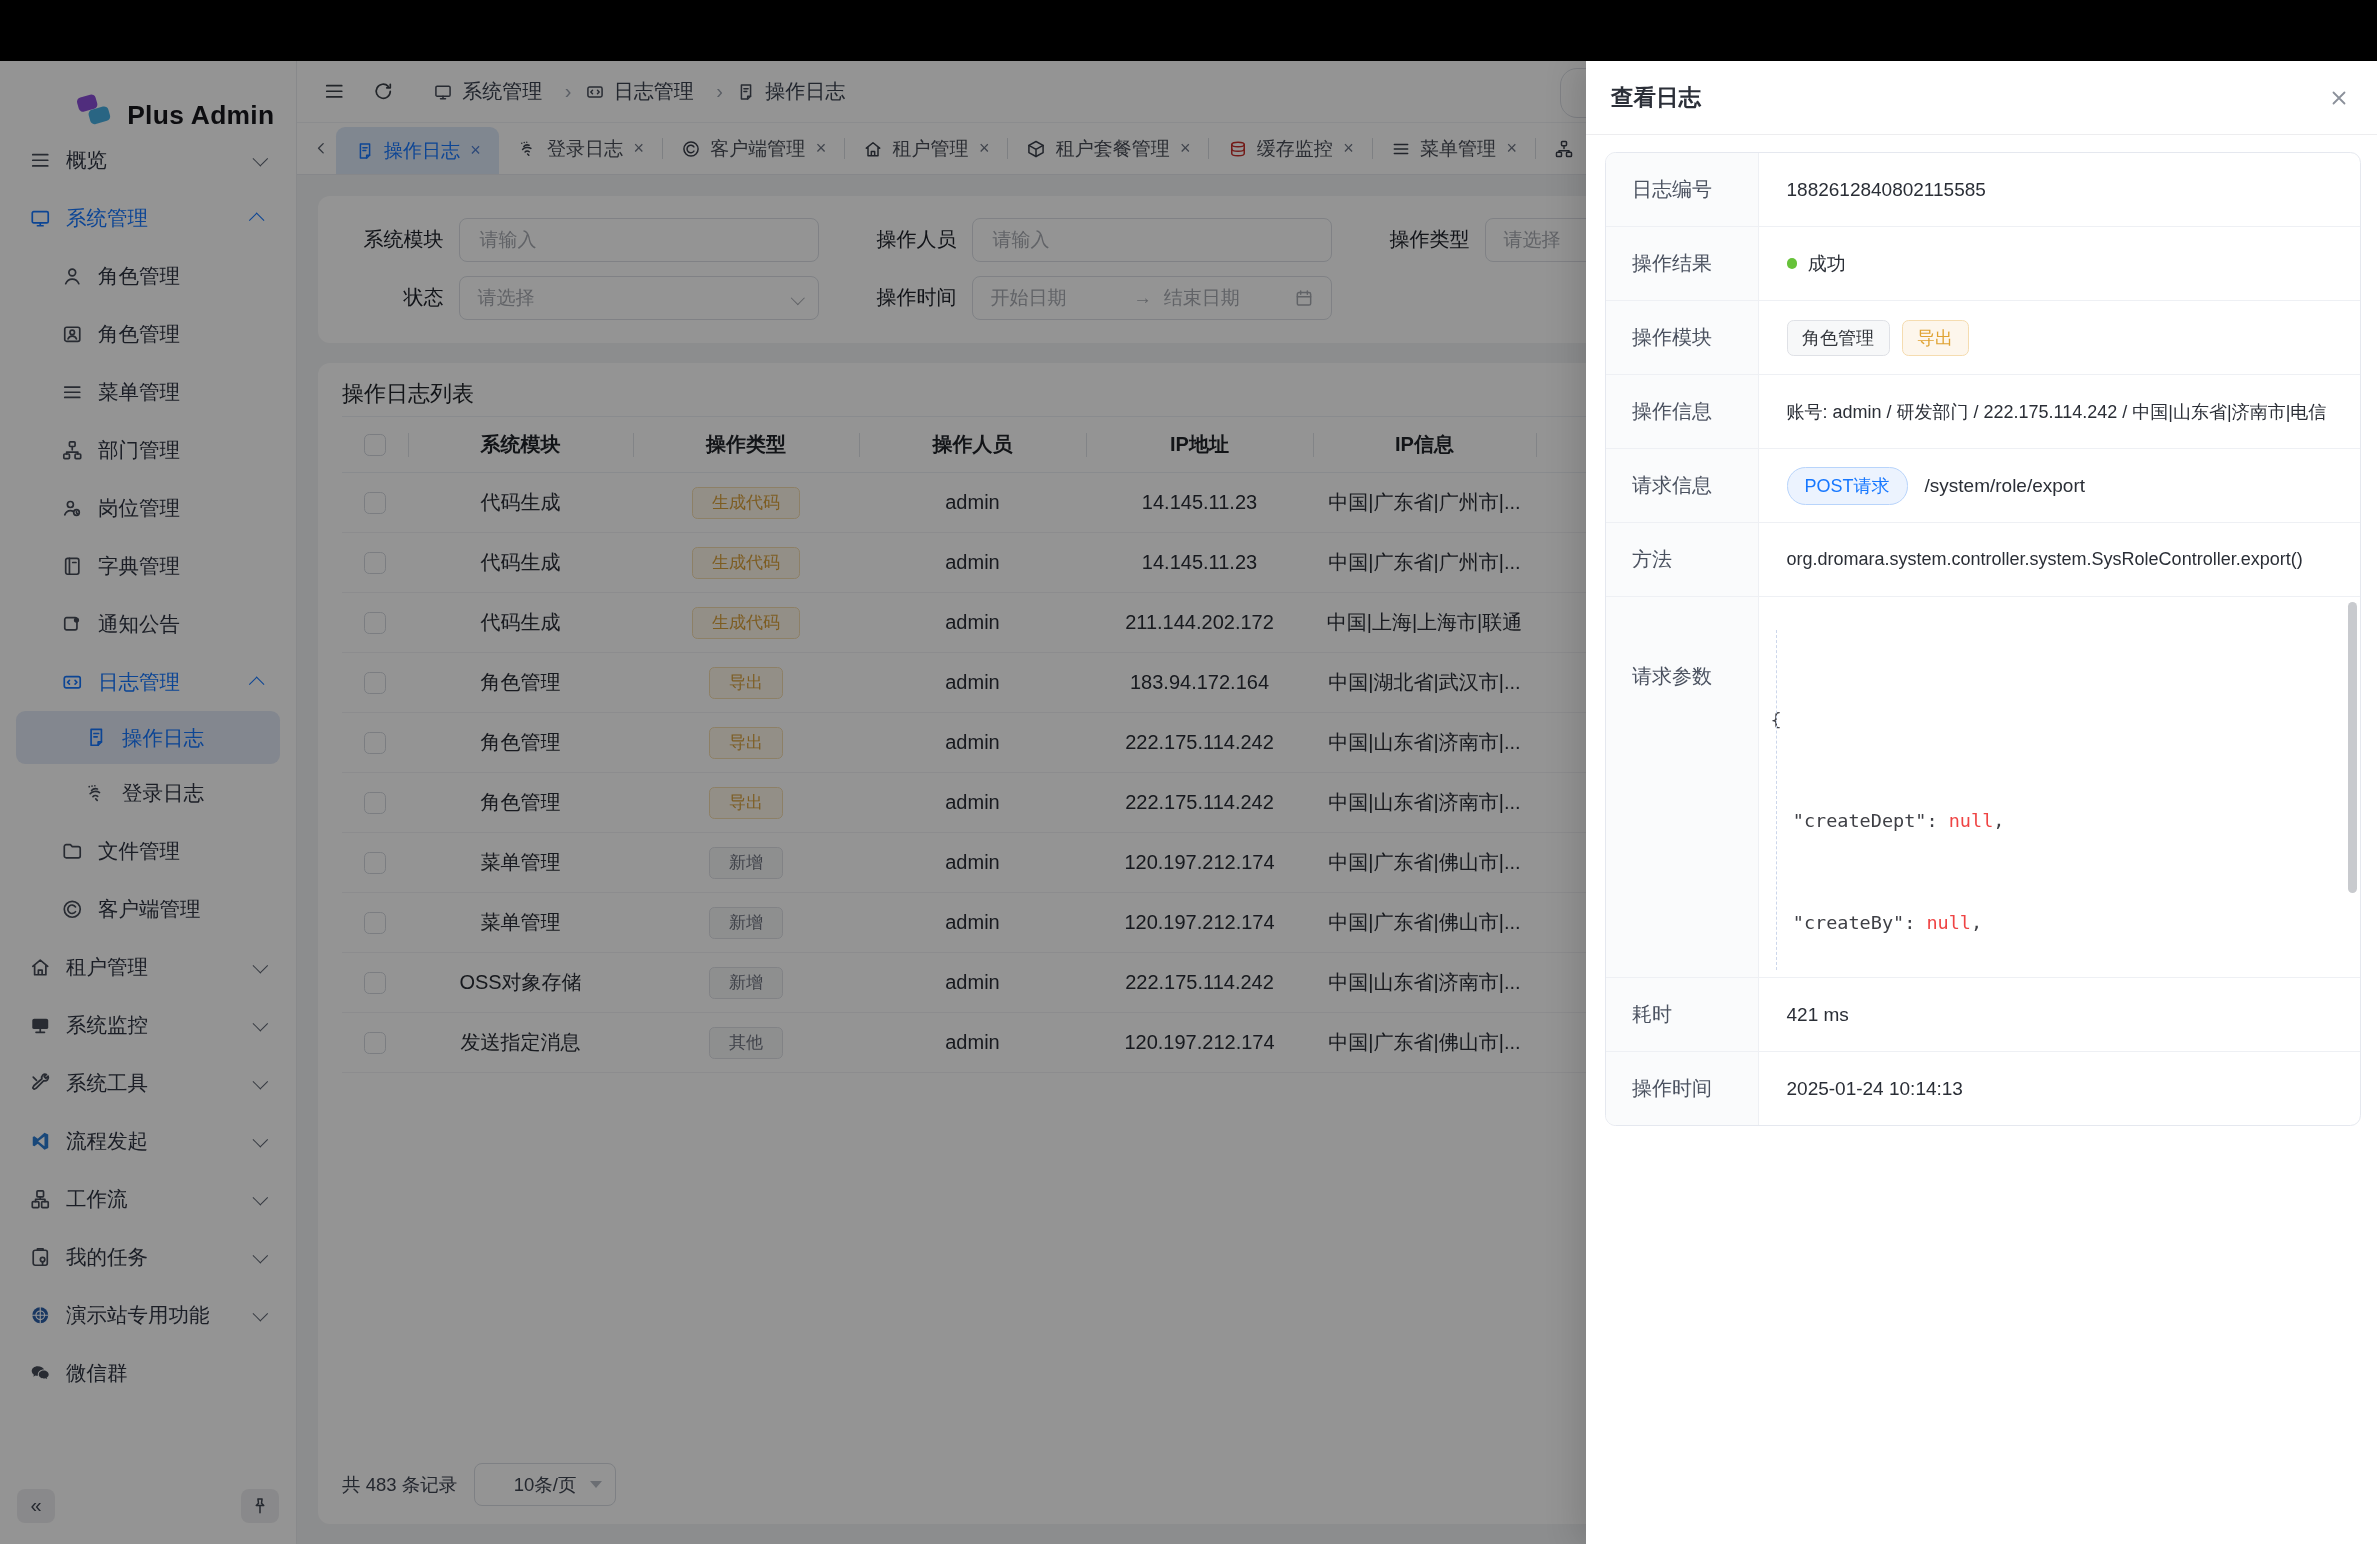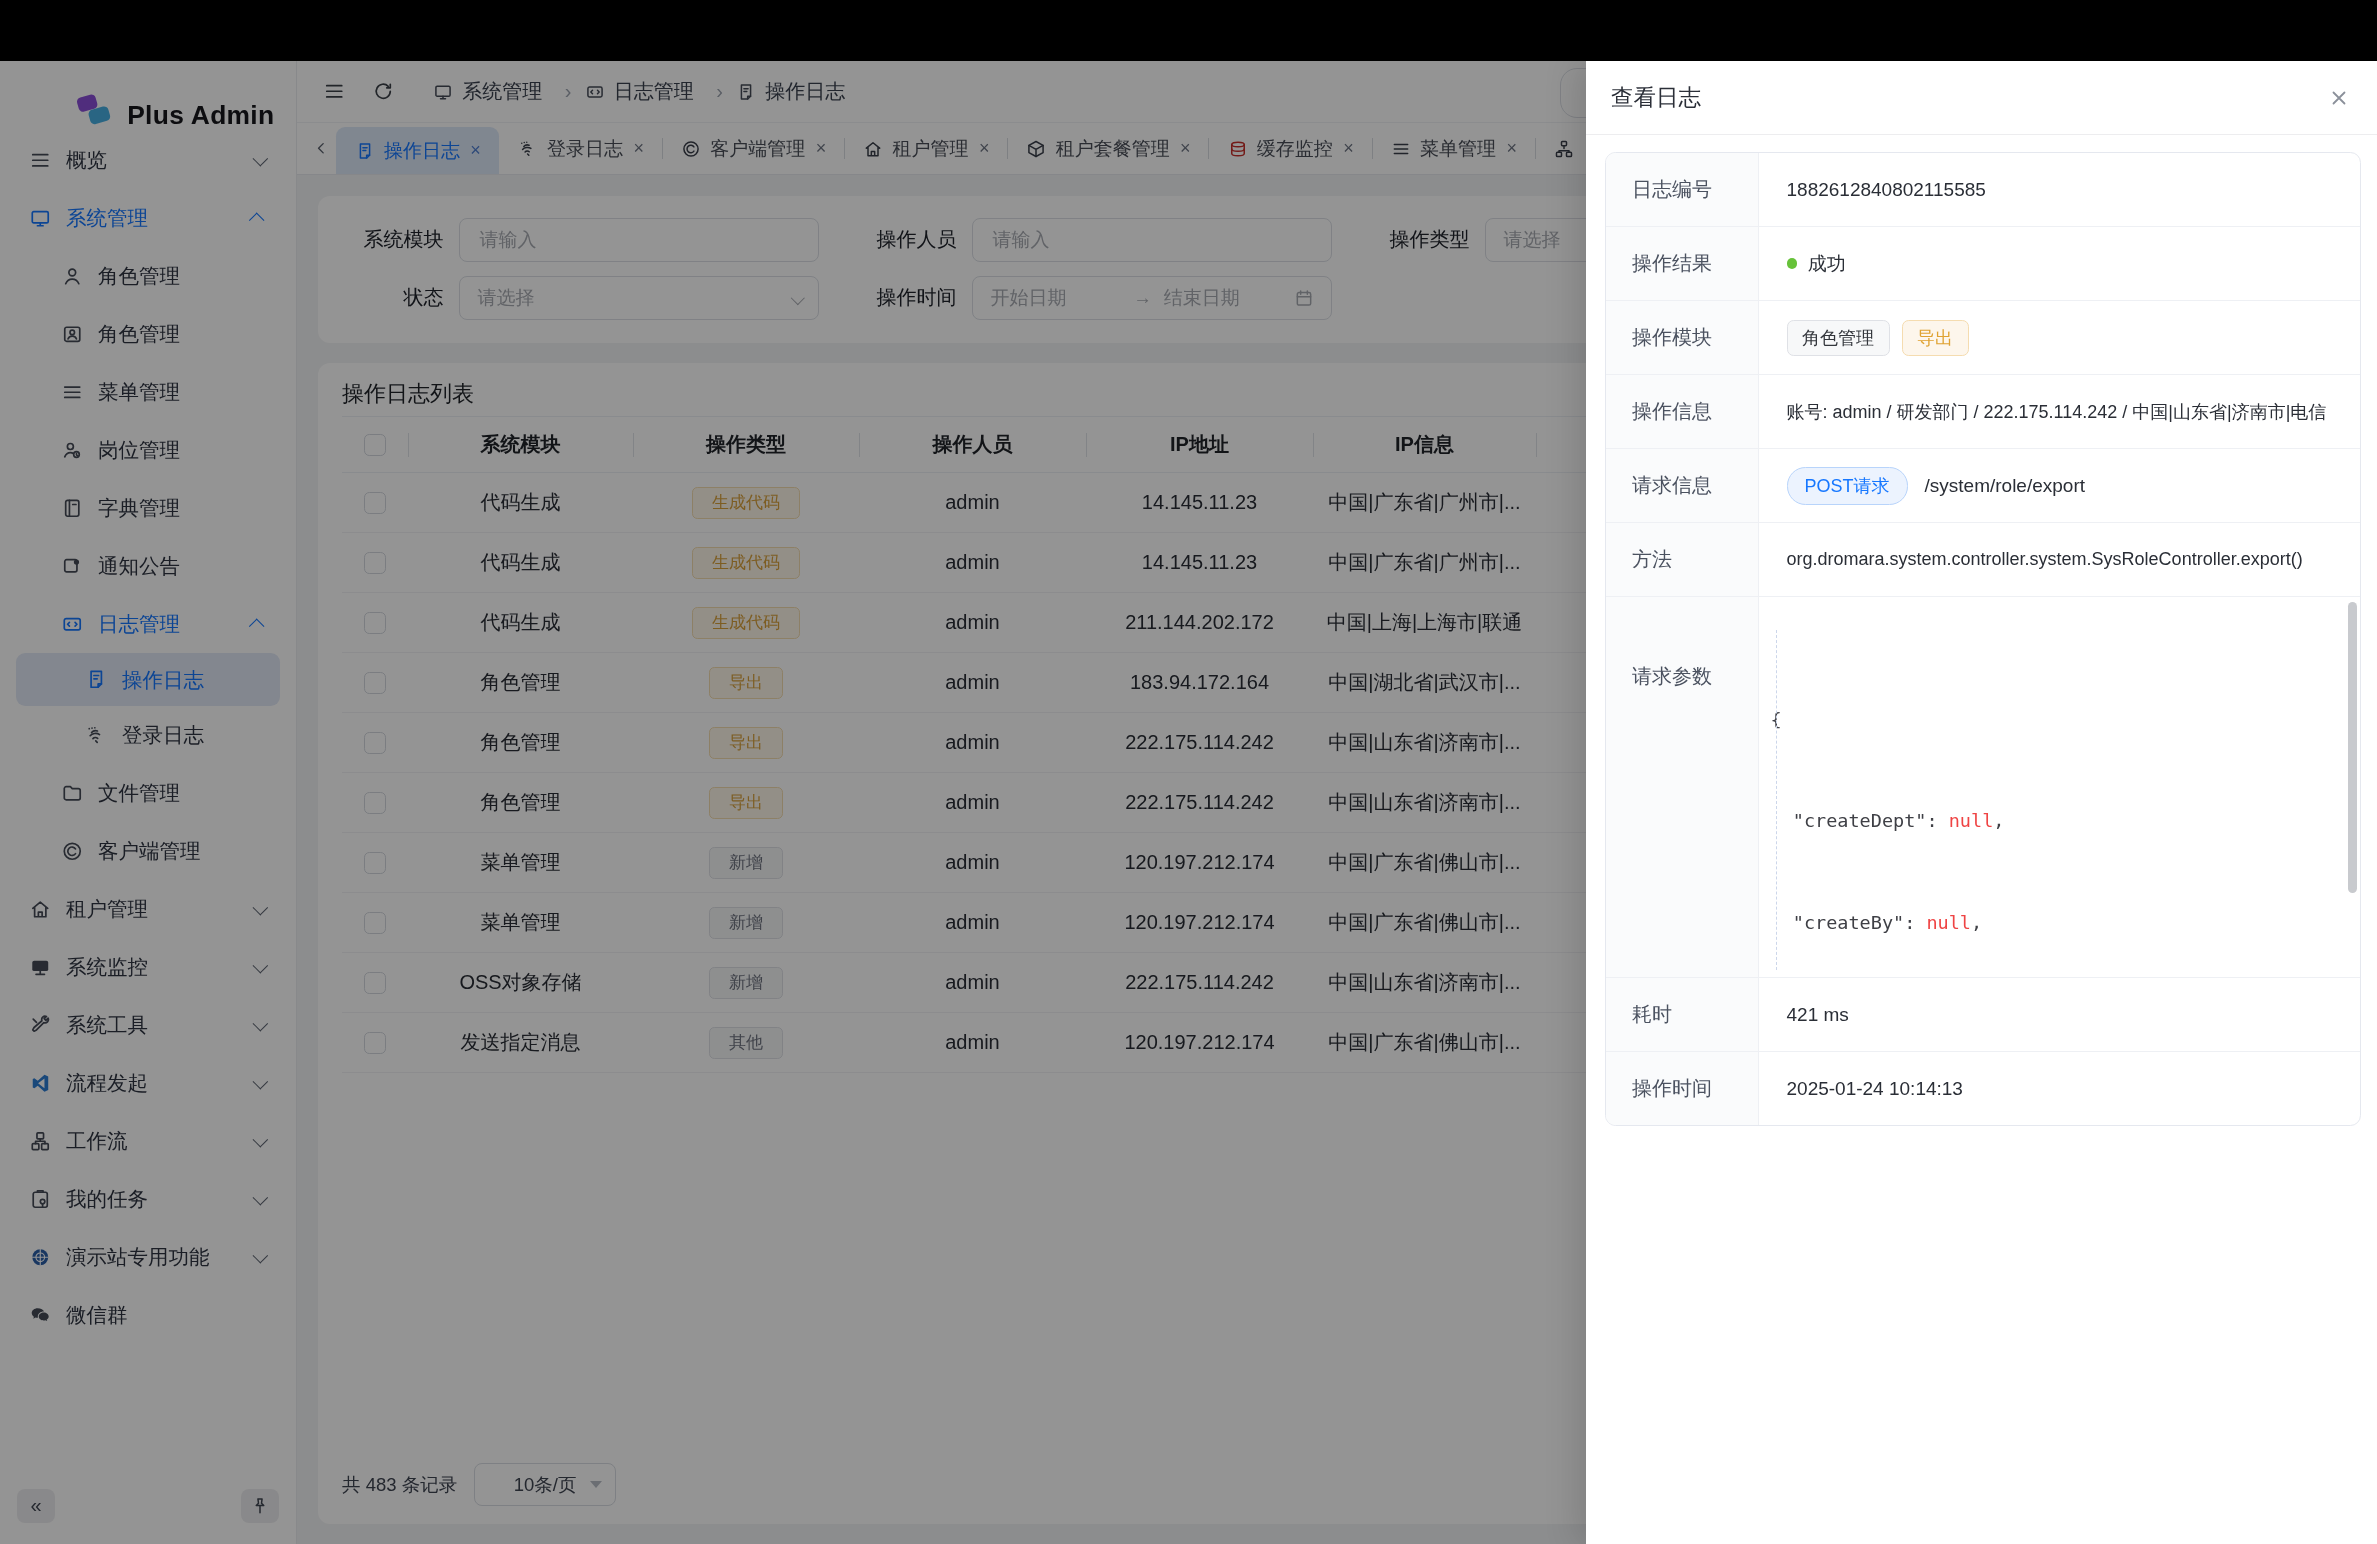--- a/index.html
+++ b/index.html
@@ -124,21 +124,21 @@
     border-top:7.3px solid #b9bec7;}
 
   
   .overlay{position:absolute;inset:0;background:rgba(0,0,0,.42);z-index:40;}
 
   
   .drawer{position:absolute;left:1586px;top:61px;width:791px;height:1483px;background:#fff;
     z-index:50;box-shadow:-9.2px 0 32px rgba(0,0,0,.14);display:flex;flex-direction:column;}
   .drawer-head{height:73px;flex:none;display:flex;align-items:center;padding:0 26.4px 0 25px;
     border-bottom:0.7px solid #ededef;}
-  .drawer-title{font-size:22.5px;font-weight:400;color:#2b2f38;}
+  .drawer-title{font-size:22.5px;font-weight:700;color:#2b2f38;}
   .drawer-close{margin-left:auto;width:24px;height:24px;color:#8b909a;}
   .drawer-body{padding:17px 16px 0 18.5px;}
   .dtable{border:0.7px solid #e5e8ef;border-radius:10.6px;overflow:hidden;}
   .drow{display:flex;border-bottom:0.7px solid #eef0f4;min-height:73px;}
   .drow:last-child{border-bottom:none;}
   .dlabel{width:153px;flex:none;background:#fafbfc;border-right:0.7px solid #eef0f4;
     display:flex;align-items:center;padding-left:26.4px;box-sizing:border-box;
     font-size:20px;color:#4b5260;}
   .dvalue{flex:1;display:flex;align-items:center;padding:0 13.2px 0 28px;font-size:19px;
     color:#2a2e36;overflow:hidden;white-space:nowrap;min-width:0;}
@@ -230,20 +230,32 @@
           <div class="mi l2">
             <span class="icon">
               <svg viewBox="0 0 24 24">
                 <path d="M4 6.5h16M4 12h16M4 17.5h16"></path>
               </svg>
             </span>
             <span>菜单管理</span>
 
           </div>
 
+          <div class="mi l2">
+            <span class="icon">
+              <svg viewBox="0 0 24 24">
+                <rect x="9" y="3" width="6" height="5" rx="1"></rect>
+                <rect x="3" y="16" width="6" height="5" rx="1"></rect>
+                <rect x="15" y="16" width="6" height="5" rx="1"></rect>
+                <path d="M12 8v3.5M6 16v-2h12v2"></path>
+              </svg>
+            </span>
+            <span>部门管理</span>
+
+          </div>
 
           <div class="mi l2">
             <span class="icon">
               <svg viewBox="0 0 24 24">
                 <circle cx="10" cy="8" r="3.2"></circle>
                 <path d="M4 19c1.2-3 3.4-4.5 6-4.5 1 0 2 .2 2.8.7"></path>
                 <circle cx="16.5" cy="16.5" r="3"></circle>
                 <path d="M16.5 15.2v1.6l1 .9"></path>
               </svg>
             </span>

